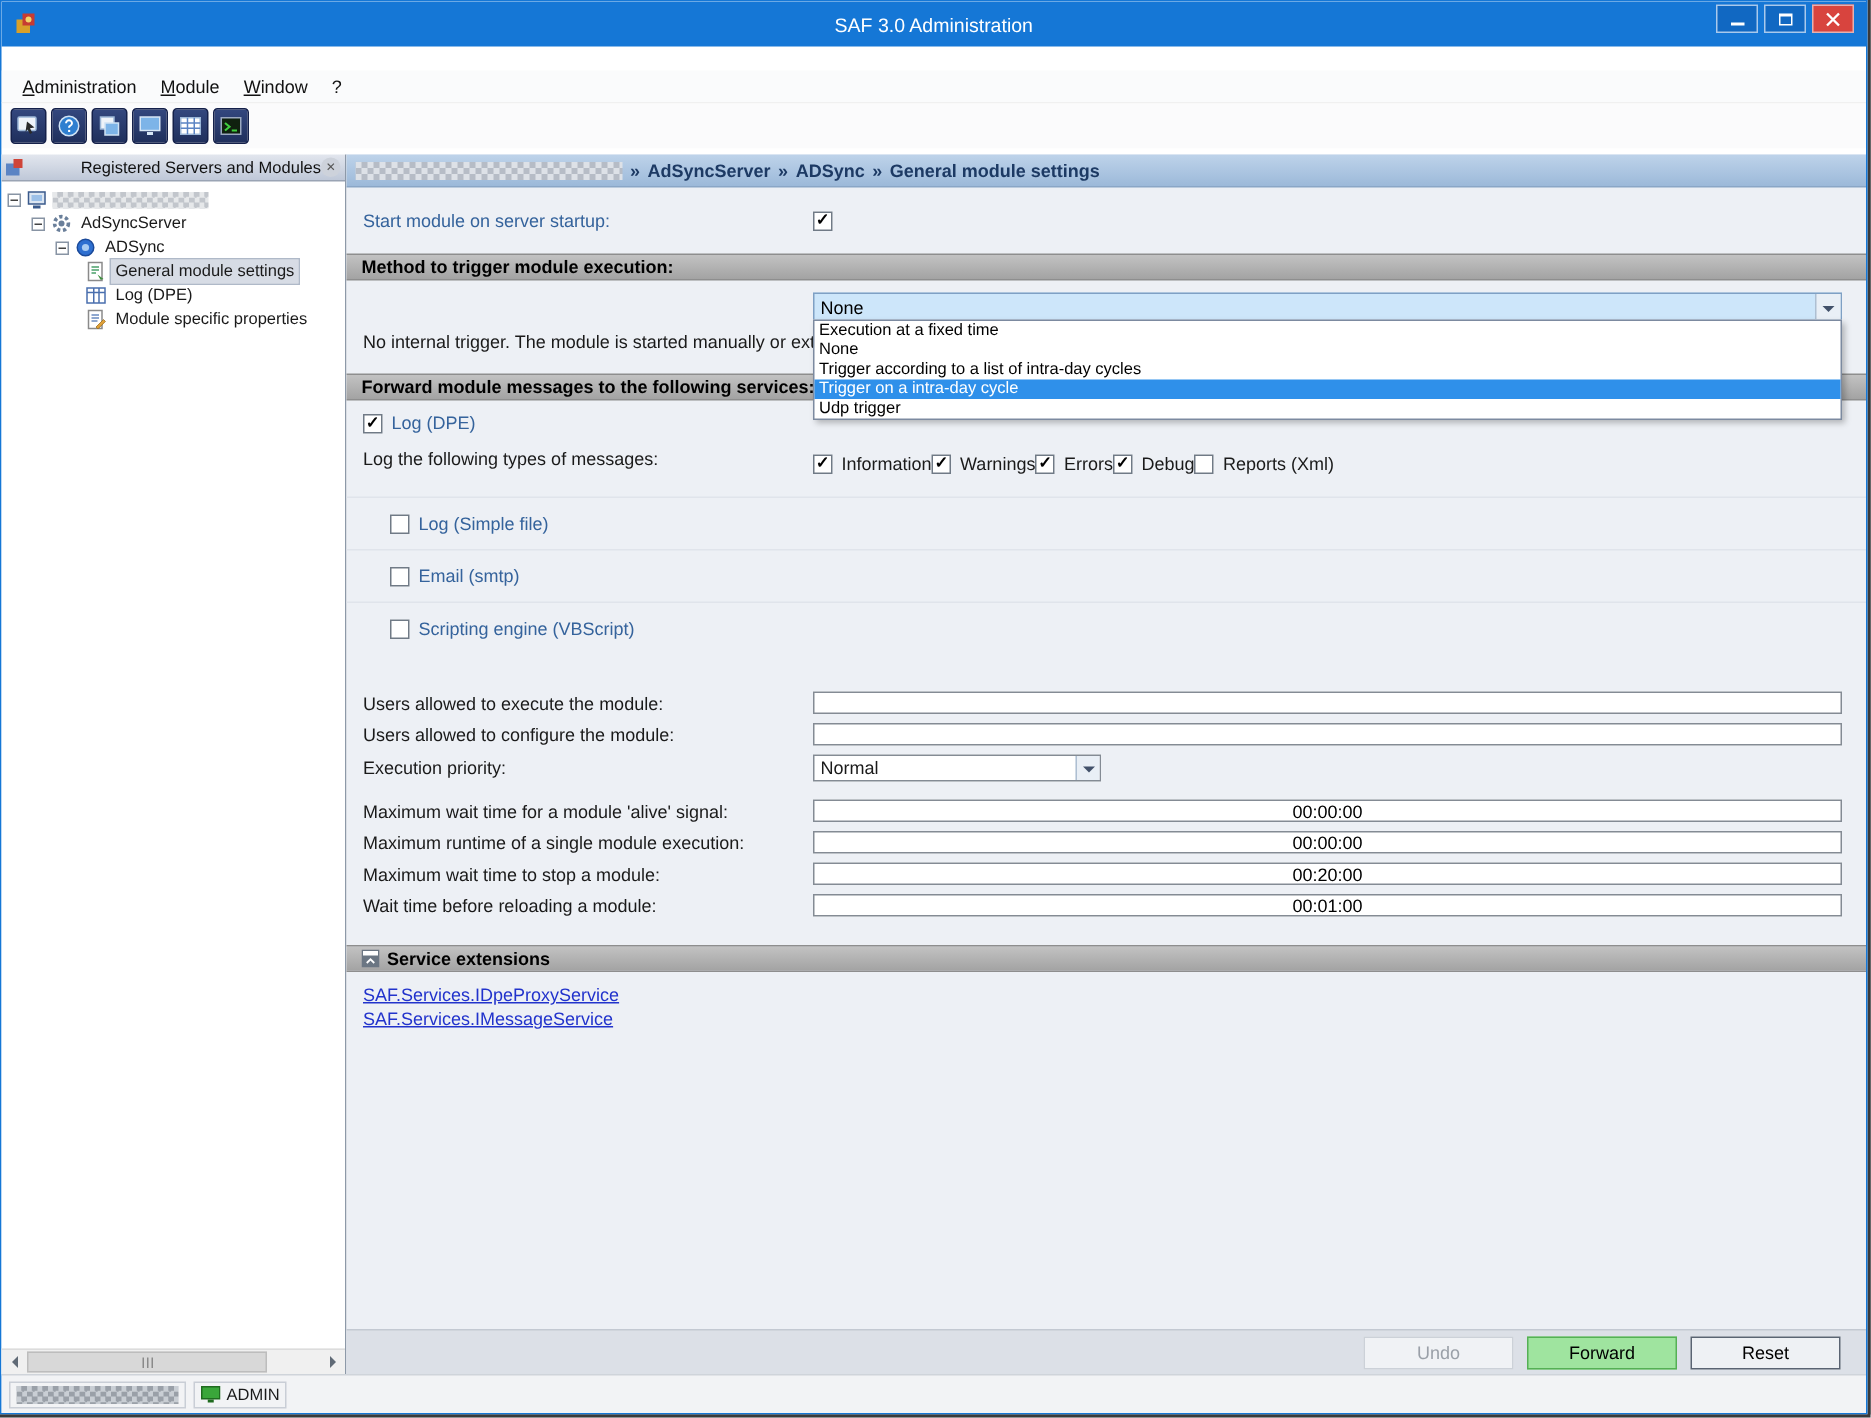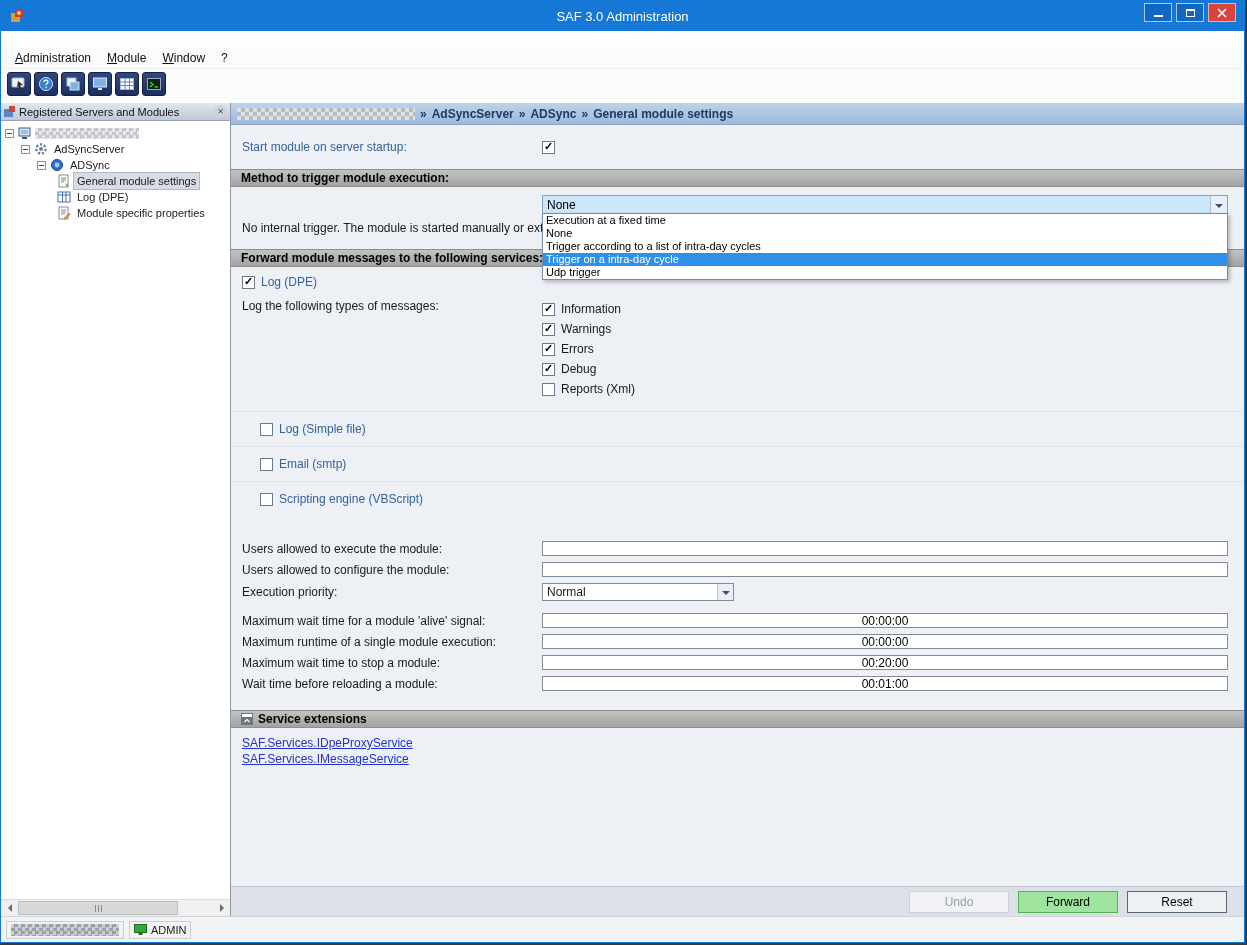--- a/index.html
+++ b/index.html
@@ -22,21 +22,21 @@
   .menu-item::first-letter { text-decoration:underline; }
   .toolbar { height:30px; background:#fbfbfc; display:flex; align-items:center; gap:3px; padding-left:6px; flex:0 0 auto; }
   .tool { width:24px; height:24px; border-radius:3px; background:linear-gradient(#33477e,#1f2f5c); border:1px solid #14204a; display:flex; align-items:center; justify-content:center; }
 
   
   .body { flex:1 1 auto; display:flex; background:#fff; padding-top:4px; min-height:0; }
 
   
   .sidebar { width:230px; flex:0 0 230px; border-right:1px solid #8d99a8; display:flex; flex-direction:column; background:#fff; min-height:0; }
   .side-header { height:18px; background:linear-gradient(#e2e6ee,#bfc8d8); border-bottom:1px solid #9aa4b4; display:flex; align-items:center; padding:0 3px; font-size:11px; color:#111; }
-  .side-header .lbl { flex:1; margin-left:3px; white-space:nowrap; overflow:hidden; }
+  .side-header .lbl { flex:1; margin-left:3px; white-space:nowrap; overflow:hidden;text-align:right; }
   .side-close { width:13px; height:13px; border-radius:7px; background:#cdd2db; color:#555; display:flex; align-items:center; justify-content:center; }
   .side-close::after { content:"✕"; font-size:8px; }
   .tree { flex:1; overflow:hidden; padding-top:4px; font-size:11px; }
   .trow { display:flex; align-items:center; height:16px; white-space:nowrap; }
   .exp { width:9px; height:9px; border:1px solid #8894a4; background:#fff; position:relative; margin-right:4px; flex:0 0 9px; }
   .exp::after { content:""; position:absolute; left:1px; right:1px; top:3px; height:1px; background:#444; }
   .ticon { width:14px; height:14px; margin-right:3px; flex:0 0 14px; }
   .hl { display:flex; align-items:center; padding:0 3px; height:16px; }
   .hl.selected { background:#d7dce5; outline:1px solid #afb9c8; }
 
@@ -71,21 +71,21 @@
   .combo { position:absolute; left:311px; right:16px; top:8px; height:19px; background:#cde6fa; border:1px solid #7fa0c4; display:flex; align-items:center; }
   .combo .val { flex:1; padding-left:4px; color:#000; }
   .combo-btn { width:17px; align-self:stretch; background:#e9eff6; border-left:1px solid #aebfd2; display:flex; align-items:center; justify-content:center; }
   .tri-d { width:0; height:0; border:4px solid transparent; border-top-color:#42516a; border-bottom-width:0; margin-top:2px; }
   .droplist { position:absolute; left:311px; right:16px; top:26px; background:#fff; border:1px solid #7c8aa0; z-index:30; box-shadow:2px 2px 4px rgba(0,0,0,0.25); font-size:11px; }
   .opt { height:13px; line-height:13px; padding-left:3px; color:#000; white-space:nowrap; }
   .opt.hl-opt { background:#2f90ea; color:#fff; }
 
   .row-logdpe { height:30px; flex:0 0 30px; display:flex; align-items:center; padding-left:11px; gap:6px; }
   .logtypes { display:flex; padding:2px 0 12px 11px; flex:0 0 auto; }
-  .lt-col { display:flex; flex-direction:column; }
+  .lt-col { display:flex; flex-direction:row; }
   .lt-item { display:flex; align-items:center; gap:6px; height:20px; }
   .svc-row { height:35px; flex:0 0 35px; display:flex; align-items:center; padding-left:29px; gap:6px; border-top:1px solid #e0e4eb; }
 
   .spacer16 { height:16px; flex:0 0 16px; }
   .field-row { display:flex; align-items:center; padding:3px 16px 3px 11px; flex:0 0 auto; }
   .field-row input[type=text] { flex:1; height:15px; border:1px solid #848b94; background:#fff; font-family:"Liberation Sans",sans-serif; font-size:12px; padding:0 3px; }
   .field-row input.center { text-align:center; }
   .fake-select { width:192px; height:18px; background:#fff; border:1px solid #848b94; display:flex; align-items:center; }
   .fake-select .val { flex:1; padding-left:4px; }
   .fake-select .combo-btn { width:16px; }

